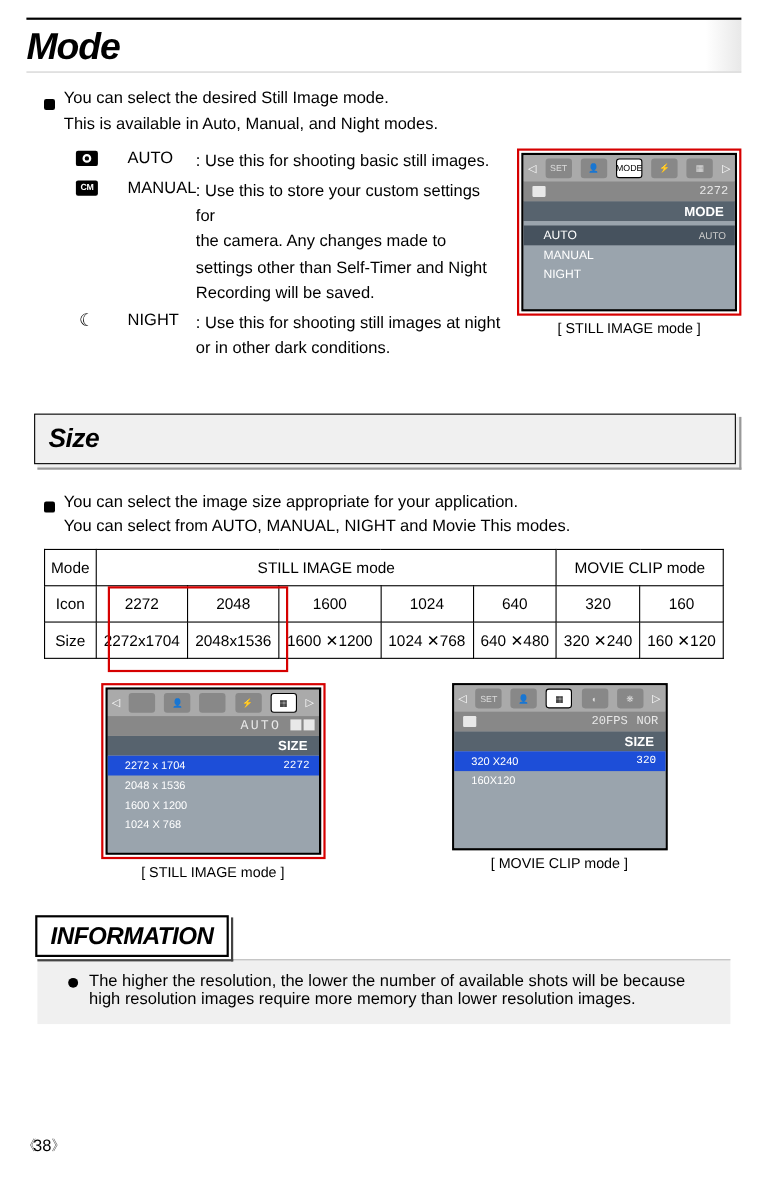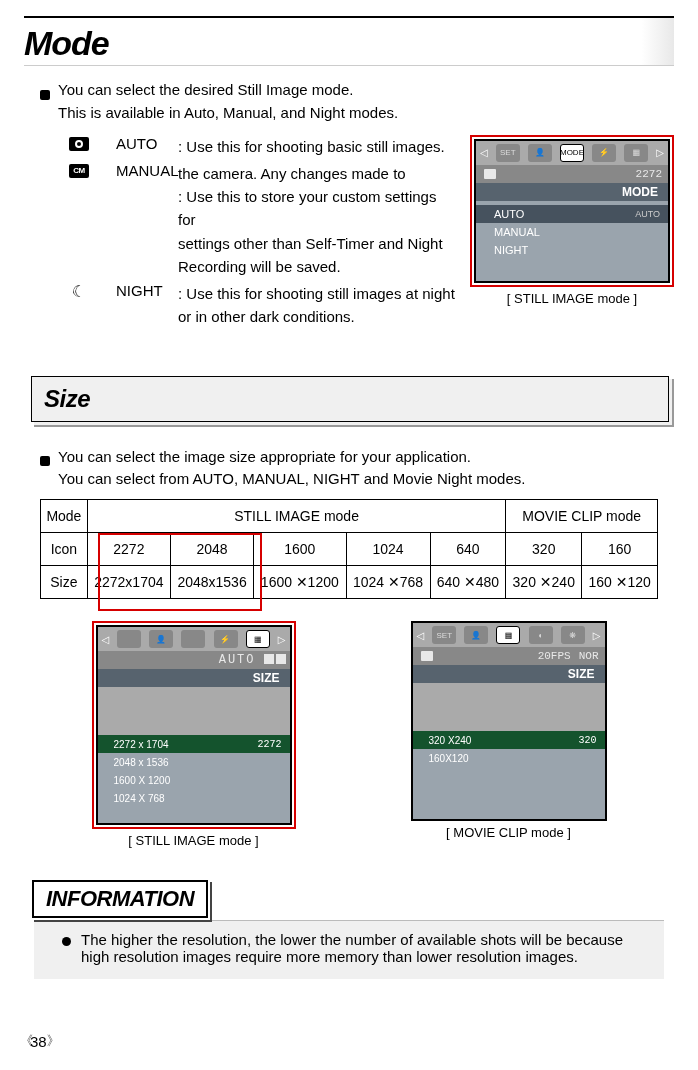--- a/index.html
+++ b/index.html
@@ -46,21 +46,21 @@
 
   .tbl-wrap { margin: 12px 16px 0 16px; position: relative; }
   table.size-table { border-collapse: collapse; width: 100%; font-size: 14px; }
   table.size-table td, table.size-table th { border: 1px solid #000; padding: 8px 4px; text-align: center; font-weight: normal; }
   .red-over-1 { position: absolute; border: 2.5px solid #d60000; pointer-events: none; }
 
   .two-osd-row { display: flex; justify-content: space-around; margin: 22px 30px 0 30px; gap: 40px; }
   .osd-col { display: flex; flex-direction: column; align-items: center; }
   .osd-size-body { height: 88px; background: #9aa4ad; padding: 0; }
   .osd-size-line { height: 18px; font-size: 10px; color: #fff; display: flex; align-items: center; padding: 0 8px 0 16px; }
-  .osd-size-line.sel { background: #14532d; margin-top: 48px; }
+  .osd-size-line.sel { background: #1d4ed8; }
   .osd-size-line .sval { margin-left: auto; font-family: 'Courier New', monospace; font-size: 10px; }
   .auto-label { height: 18px; background: #888; color: #e8e8e8; font-family: 'Courier New', monospace; font-size: 12px; display: flex; align-items: center; justify-content: flex-end; padding: 0 34px 0 0; letter-spacing: 2px; position: relative; }
   .auto-label .boxes { position: absolute; right: 4px; top: 3px; display: flex; gap: 2px; }
   .auto-label .boxes span { width: 10px; height: 10px; background: #e8e8e8; display: block; }
 
   .info-section { margin: 34px 10px 0 10px; }
   .info-title-box { border-bottom: 2.5px solid #444; border-right: 2.5px solid #444; display: inline-block; margin-bottom: -2px; position: relative; z-index: 2; }
   .info-title-inner { border: 2px solid #000; transform: translate(-2px, -2px); background: #fff; padding: 4px 12px; text-align: center; }
   .info-title { font-size: 22px; font-weight: bold; font-style: italic; letter-spacing: -0.5px; }
   .info-body { background: #f0f0f0; border-top: 1px solid #bbb; padding: 10px 20px 14px 28px; font-size: 15px; display: flex; align-items: flex-start; }
@@ -94,22 +94,22 @@
         <div class="mode-desc-col">
             <div class="mode-desc-line">: Use this for shooting basic still images.</div>
           </div>
       </div>
       <div class="mode-item">
         <div class="mode-icon">
             <div class="icon-cm">CM</div>
           </div>
         <div class="mode-label">MANUAL</div>
         <div class="mode-desc-col">
+          <div class="mode-desc-line">: Use this to store your custom settings for</div>
           <div class="mode-desc-line">the camera. Any changes made to</div>
-          <div class="mode-desc-line">: Use this to store your custom settings for</div>
           <div class="mode-desc-line">settings other than Self-Timer and Night</div>
           <div class="mode-desc-line">Recording will be saved.</div>
         </div>
       </div>
       <div class="mode-item">
         <div class="mode-icon">
             <span class="icon-night">☾</span>
           </div>
         <div class="mode-label">NIGHT</div>
         <div class="mode-desc-col">
@@ -157,21 +157,21 @@
   <div class="section-box">
     <div class="section-box-inner">
       <div class="section-title">Size</div>
     </div>
   </div>
 
   <div class="bullet-row">
     <div class="square-bullet"></div>
     <div class="intro-text">You can select the image size appropriate for your application.</div>
   </div>
-  <div class="sub-line">You can select from AUTO, MANUAL, NIGHT and Movie Night modes.</div>
+  <div class="sub-line">You can select from AUTO, MANUAL, NIGHT and Movie This modes.</div>
 
   <div class="tbl-wrap">
     <table class="size-table">
       <tbody>
           <tr>
         <td>Mode</td>
         <td colspan="5">STILL IMAGE mode</td>
         <td colspan="2">MOVIE CLIP mode</td>
       </tr>
       <tr>

